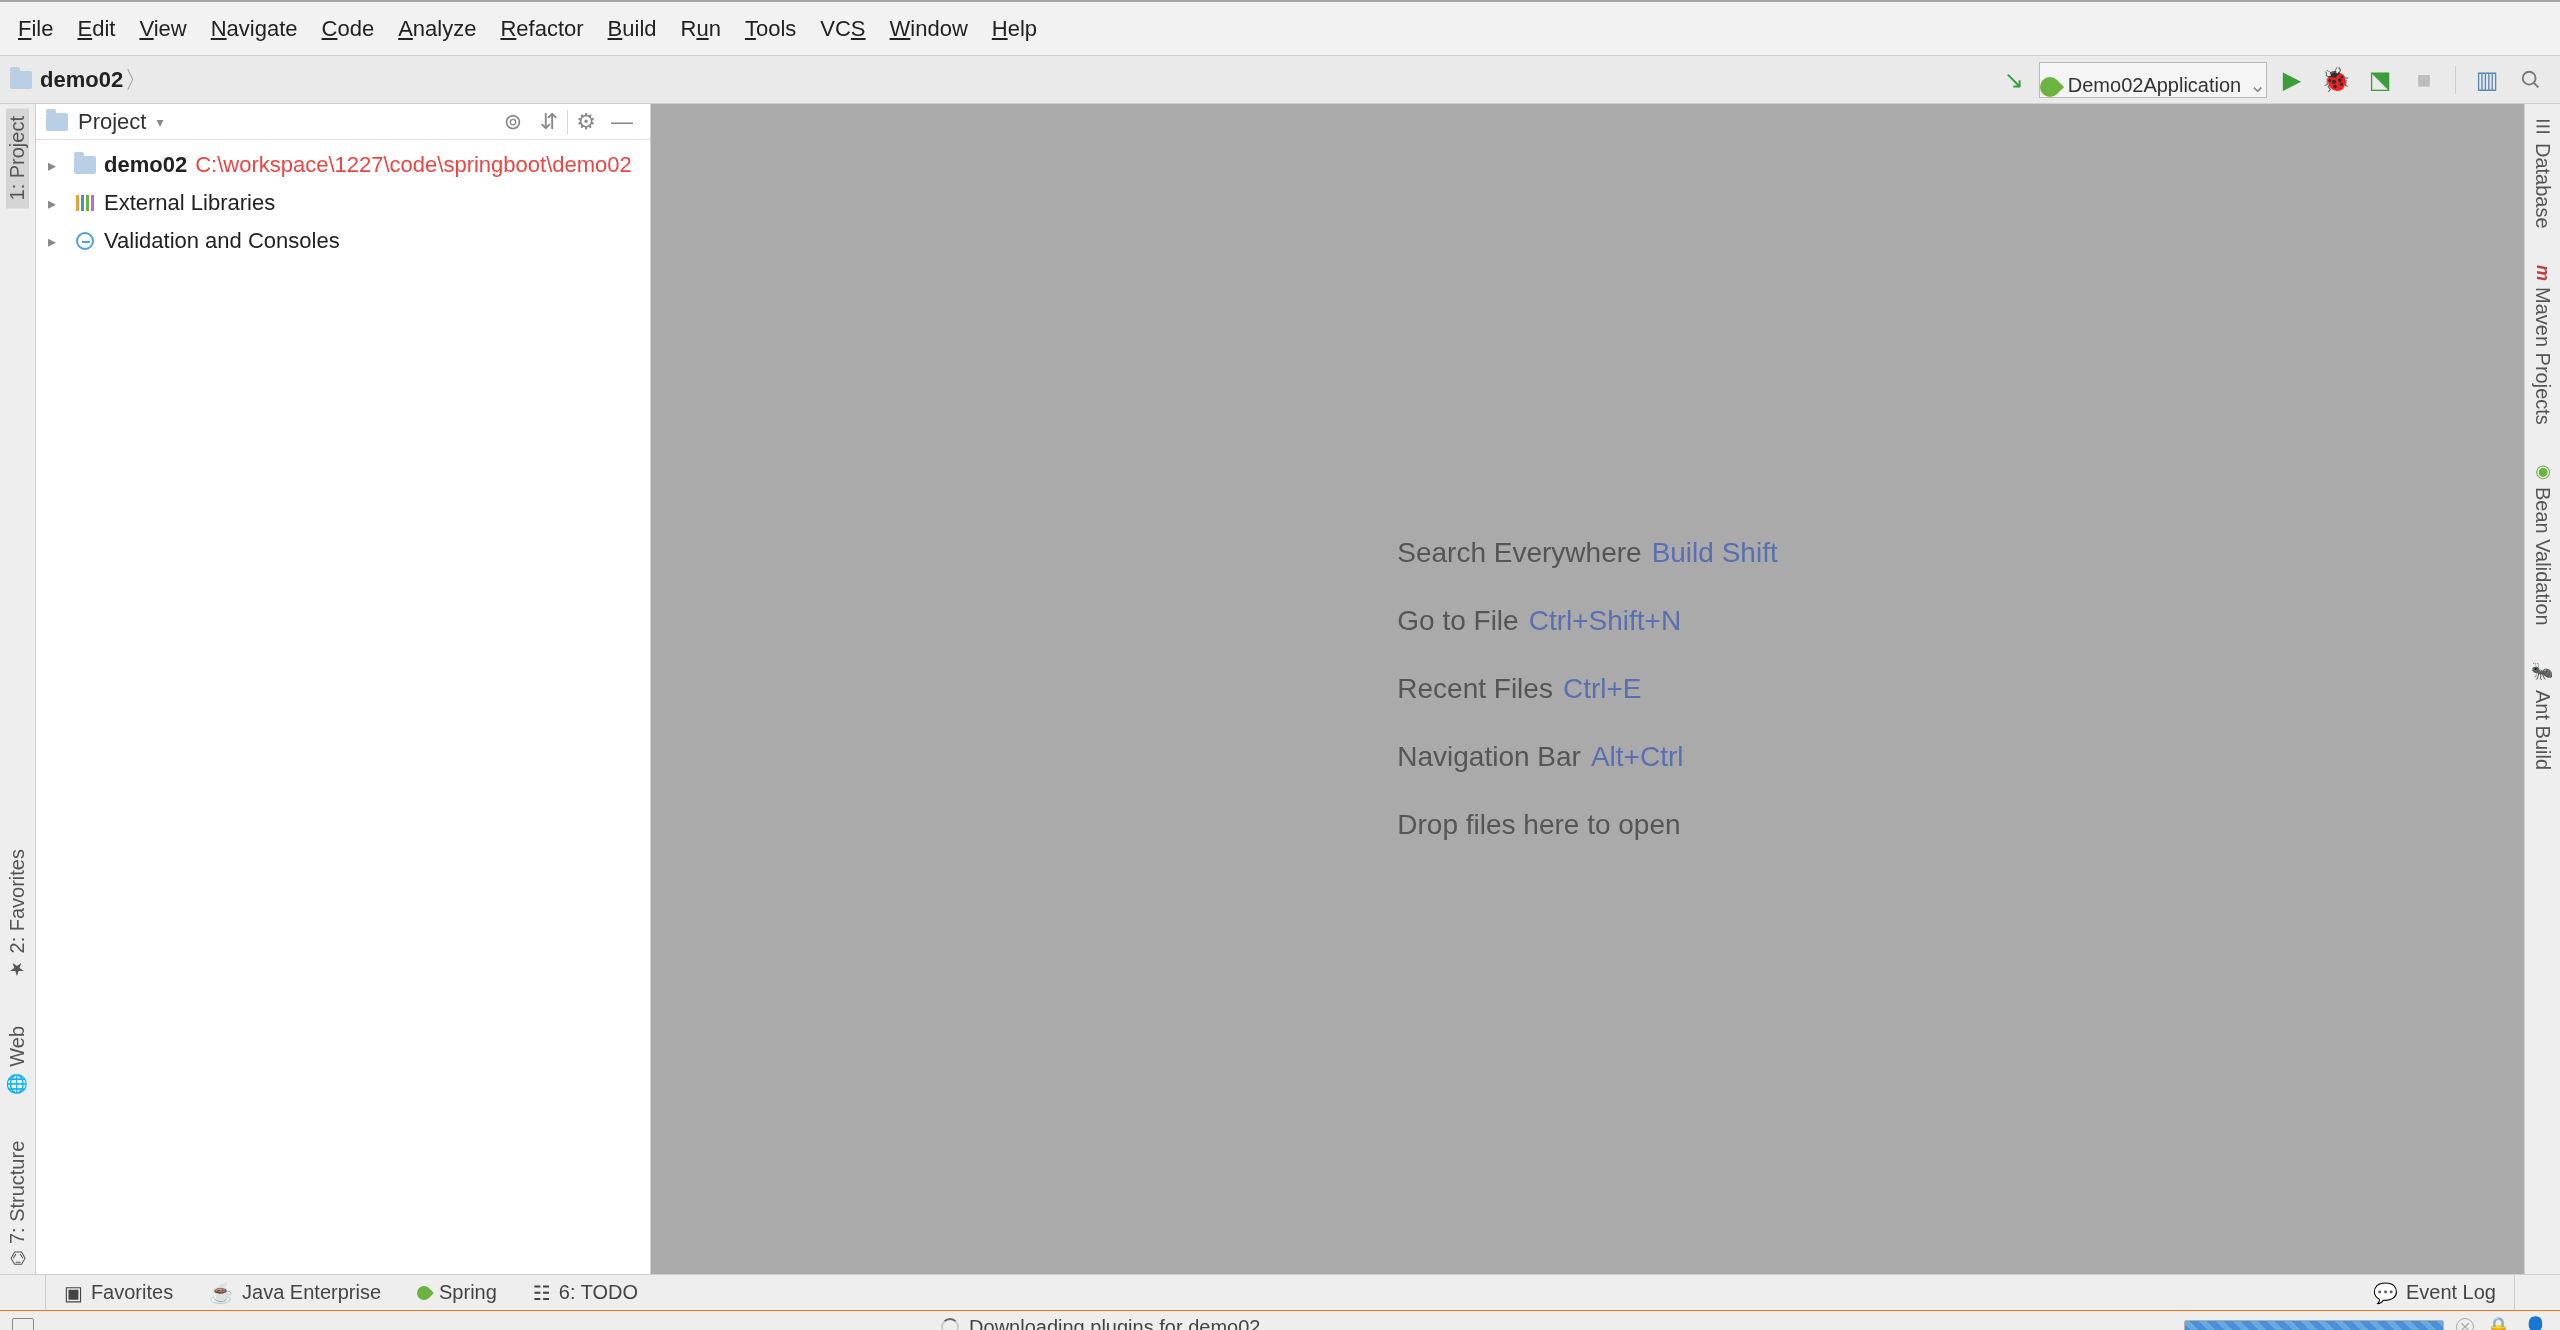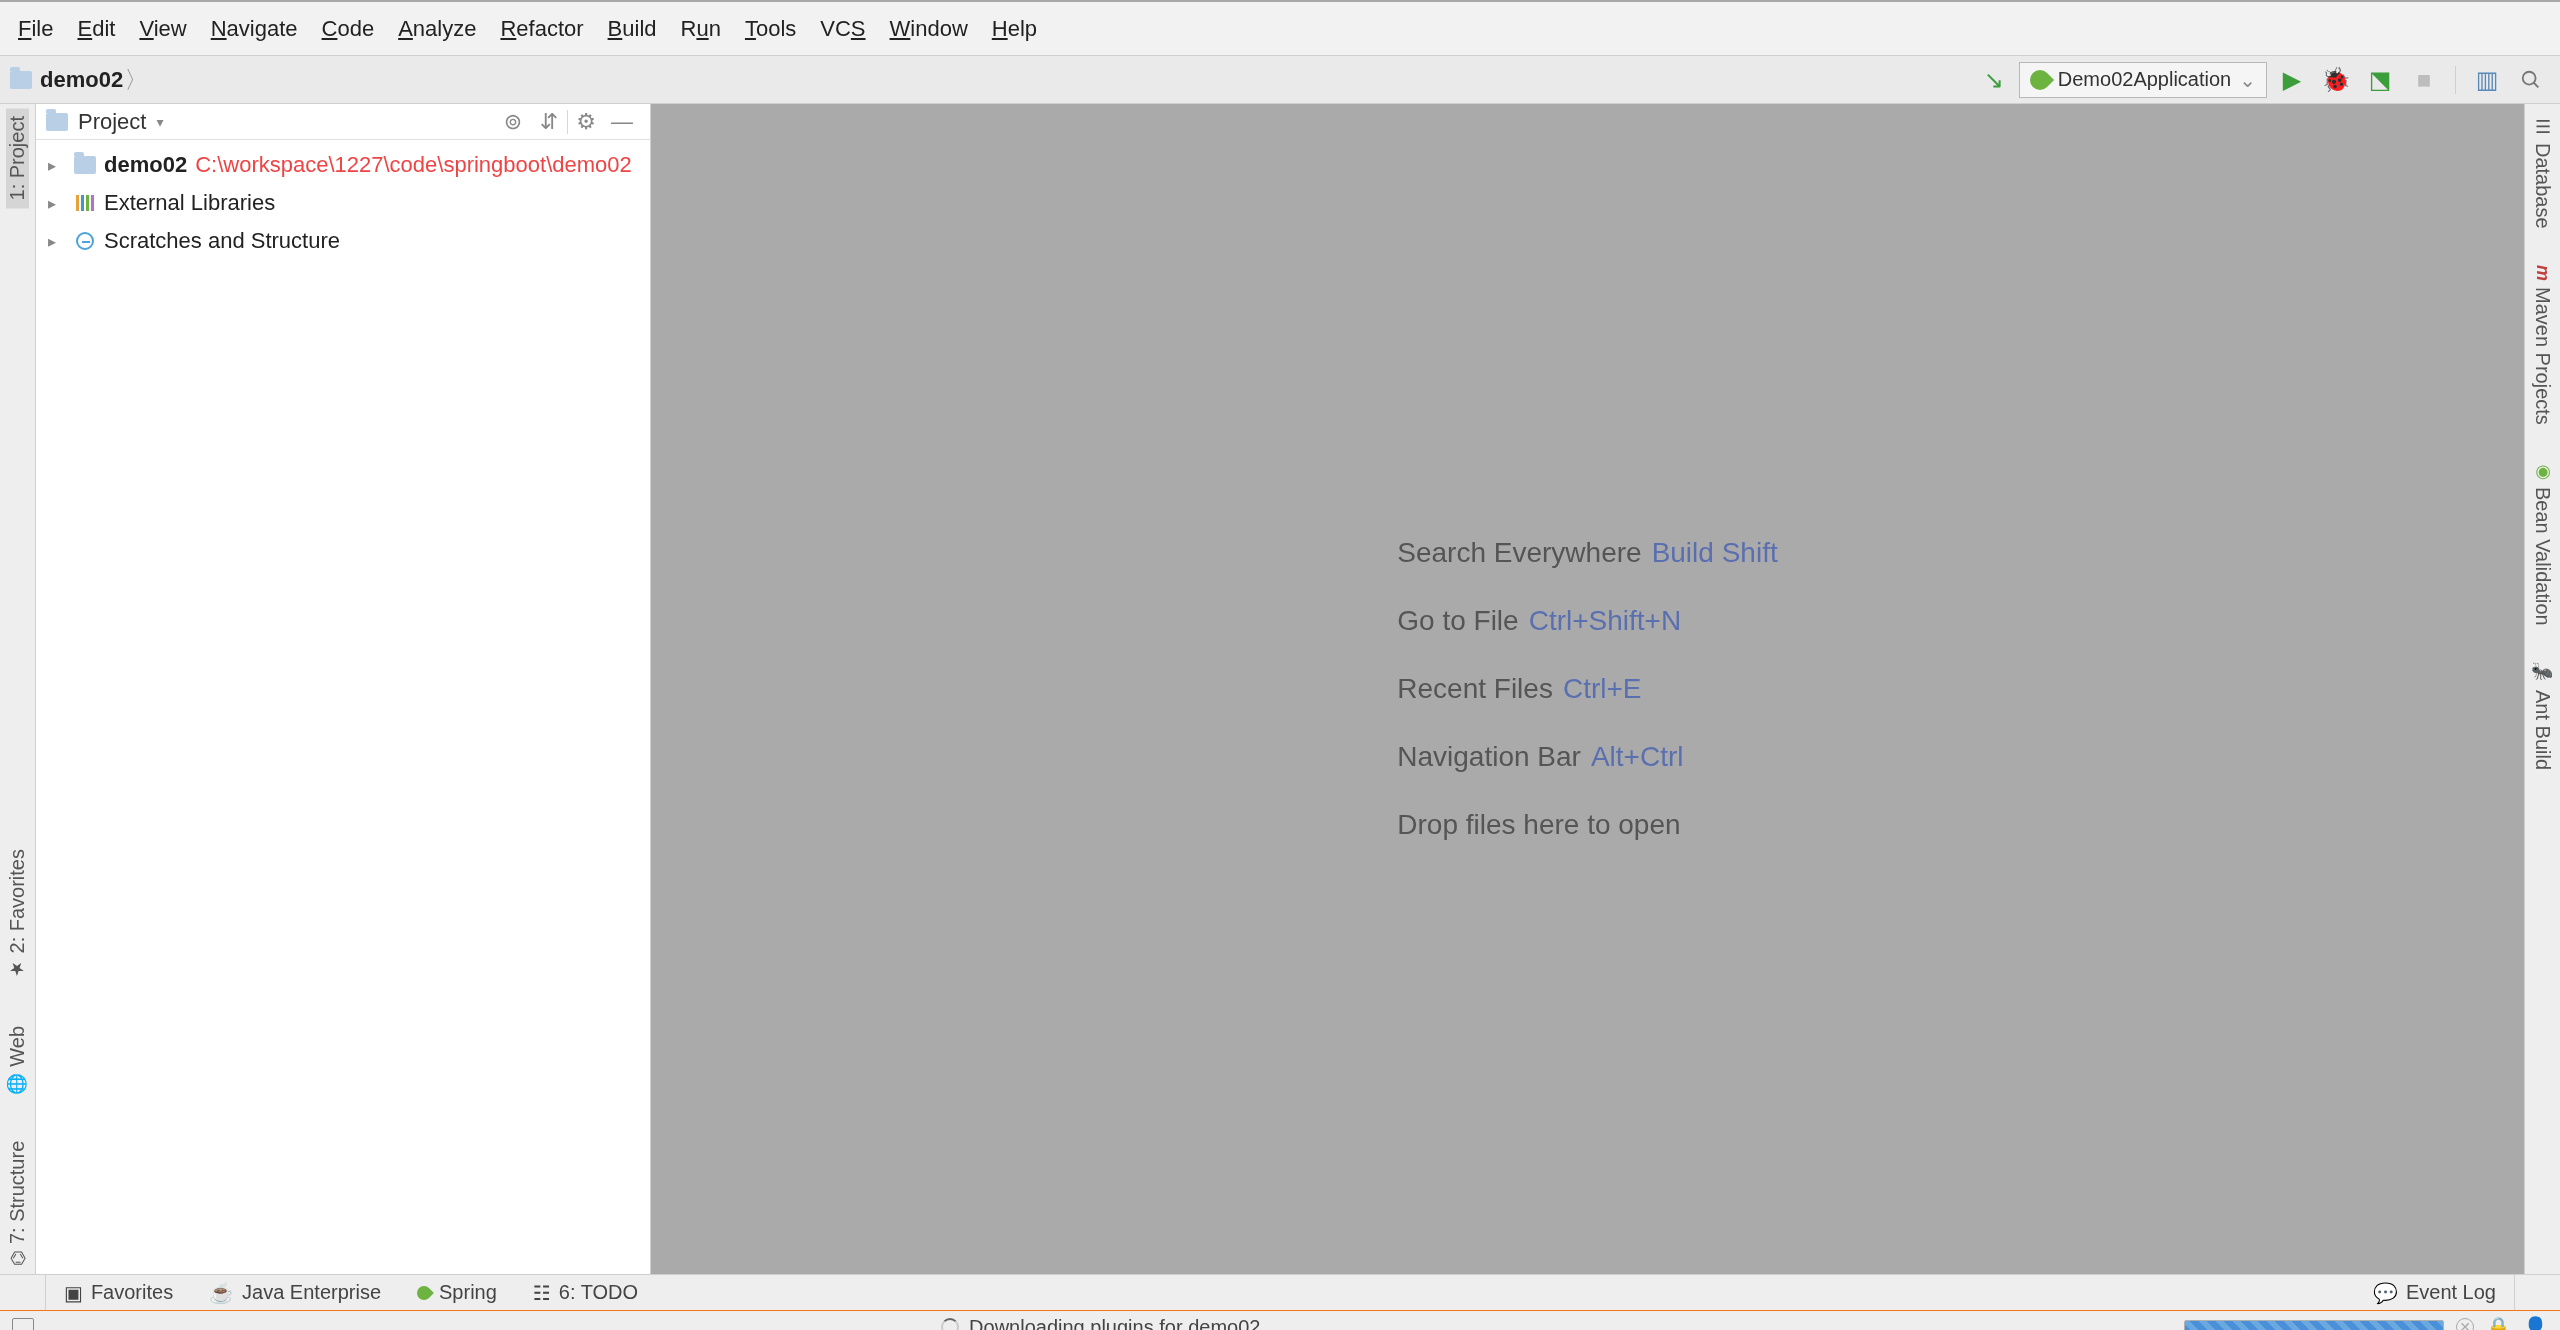--- a/index.html
+++ b/index.html
@@ -13,21 +13,21 @@
 
 .navbar { height: 48px; background: #eaeaea; border-bottom: 1px solid #cfcfcf; display: flex; align-items: center; padding: 0 10px; }
 .navbar-left { display: flex; align-items: center; flex: 1; }
 .breadcrumb { display: flex; align-items: center; font-size: 22px; }
 .folder-icon { width: 22px; height: 18px; background: #b8cfe5; border-radius: 2px; margin-right: 8px; position: relative; }
 .folder-icon::before { content: ""; position: absolute; top: -4px; left: 0; width: 10px; height: 4px; background: #b8cfe5; border-radius: 2px 2px 0 0; }
 .breadcrumb-text { font-weight: bold; color: #222; }
 .breadcrumb-sep { width: 14px; height: 28px; margin-left: 6px; display: flex; align-items: center; justify-content: center; color: #999; font-size: 24px; }
 .navbar-right { display: flex; align-items: center; gap: 6px; }
 .tool-btn { width: 38px; height: 38px; display: flex; align-items: center; justify-content: center; color: #666; font-size: 24px; }
-.run-config { display: flex; align-items: center; border: 1px solid #b8b8b8; background: #f5f5f5; padding: 0 10px; height: 36px; font-size: 20px; color: #333; gap: 8px; }
+.run-config { display: flex; align-items: flex-end; border: 1px solid #b8b8b8; background: #f5f5f5; padding: 0 0; height: 36px; font-size: 20px; color: #333; gap: 8px; }
 .spring-leaf { width: 20px; height: 20px; background: #6db33f; border-radius: 50% 0 50% 50%; transform: rotate(45deg); }
 .play-icon { color: #3b9e3b; }
 .bug-icon { color: #3b9e3b; }
 .coverage-icon { color: #3b9e3b; }
 .stop-icon { color: #bdbdbd; }
 .search-icon-grey { color: #888; }
 
 
 .main { display: flex; height: calc(100% - 40px - 48px - 36px - 36px); }
 
@@ -188,21 +188,21 @@
               <span class="lib-bar p"></span>
             </span>
           </span>
           <span class="tree-label">External Libraries</span>
         </div>
         <div class="tree-row">
           <span class="tree-arrow">▸</span>
           <span class="tree-icon">
             <span class="scratch-icon"></span>
           </span>
-          <span class="tree-label">Scratches and Structure</span>
+          <span class="tree-label">Validation and Consoles</span>
         </div>
       </div>
   </div>
 
   <div class="editor">
     <div class="tips" id="tips">
         <div class="tip-line">
           <span>Search Everywhere</span>
           <span class="shortcut">Build Shift</span>
         </div>

